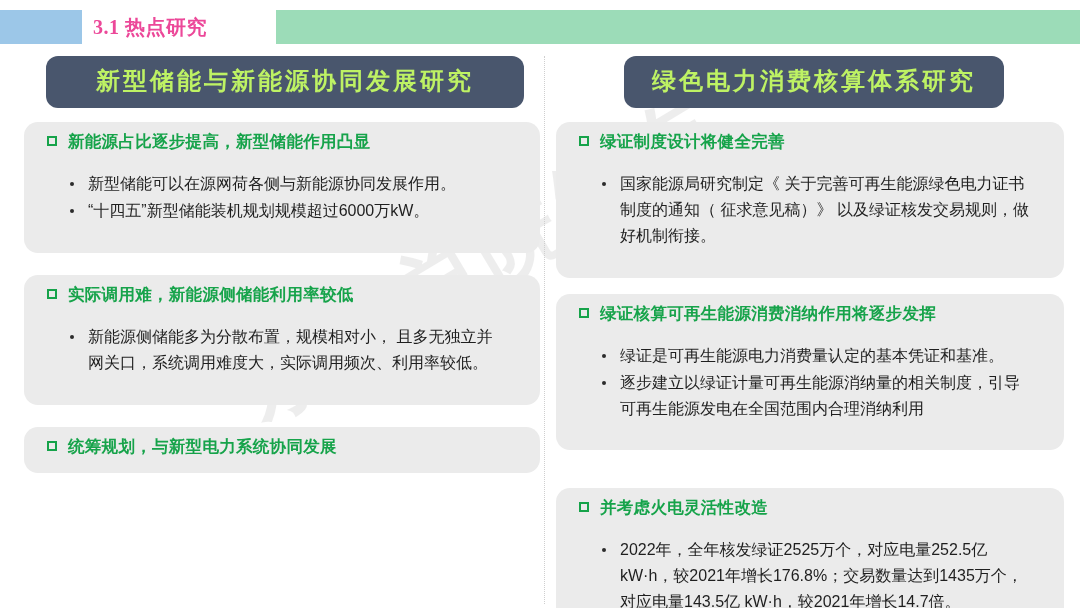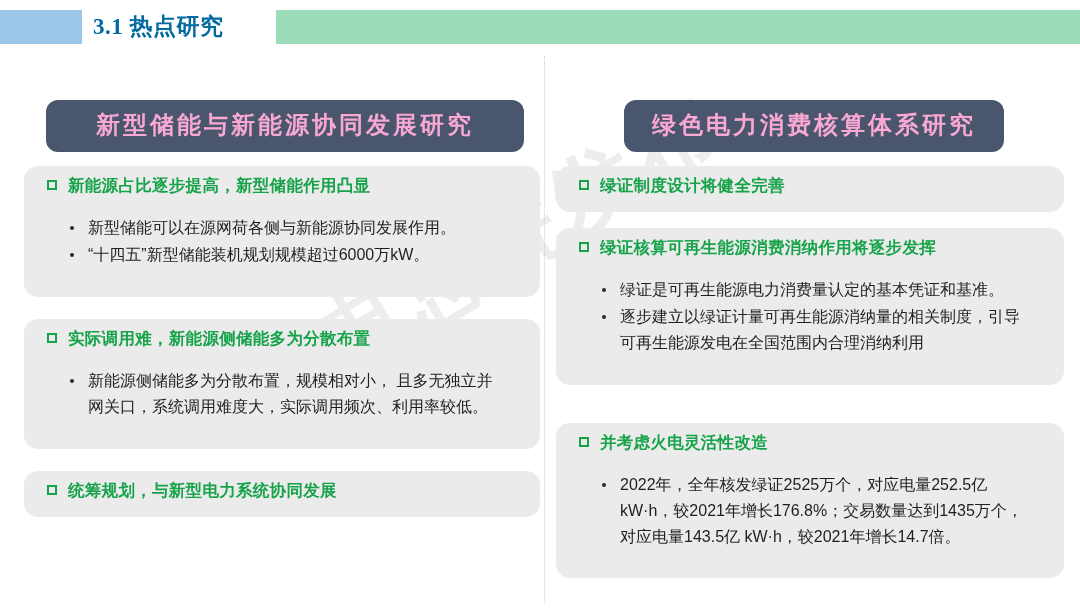--- a/index.html
+++ b/index.html
@@ -35,22 +35,22 @@
     width: 804px; height: 34px;
     background: #9cdcb8;
   }
   .hdr-title {
     position: absolute;
     left: 93px; top: 11px;
     height: 32px;
     line-height: 32px;
     font-family: "Liberation Serif", "DejaVu Serif", serif;
     font-weight: bold;
-    font-size: 23px;
-    color: #0369a1;
+    font-size: 20px;
+    color: #ec4899;
     letter-spacing: 0.5px;
     white-space: nowrap;
     z-index: 3;
   }
 
   
   .watermark {
     position: absolute;
     left: 170px;
     top: 200px;
@@ -85,28 +85,27 @@
     top: 56px;
     z-index: 4;
   }
   .col-left  { left: 24px;  width: 516px; }
   .col-right { left: 556px; width: 508px; }
 
   
   .pill {
     background: #49566d;
     border-radius: 12px;
-    color: #f9a8d4;
+    color: #bef264;
     text-align: center;
     font-size: 24px;
     font-weight: bold;
     letter-spacing: 3px;
     padding: 9px 0 11px 0;
     font-family: "Liberation Serif", "DejaVu Serif", serif;
-    margin-top: 44px;
   }
   .pill-left  { width: 478px; margin-left: 22px; }
   .pill-right { width: 380px; margin-left: 68px; text-align: center; }
 
   
   .card {
     background: #ebebeb;
     border-radius: 14px;
     padding: 9px 14px 11px 14px;
     box-sizing: border-box;
@@ -188,21 +187,21 @@
         <span class="btext">“十四五”新型储能装机规划规模超过6000万kW。</span>
       </li>
     </ul>
   </div>
 
   <div class="gap-22"></div>
 
   <div class="card">
     <div class="card-head">
       <span class="sq-bullet"></span>
-      <span class="card-head-text">实际调用难，新能源侧储能多为分散布置</span>
+      <span class="card-head-text">实际调用难，新能源侧储能利用率较低</span>
     </div>
     <ul class="bullets">
       <li>
         <span class="dot"></span>
         <span class="btext">新能源侧储能多为分散布置，规模相对小， 且多无独立并网关口，系统调用难度大，实际调用频次、利用率较低。</span>
       </li>
     </ul>
   </div>
 
   <div class="gap-22"></div>
@@ -220,20 +219,26 @@
 
   <div class="pill pill-right">绿色电力消费核算体系研究</div>
 
   <div class="gap-14"></div>
 
   <div class="card">
     <div class="card-head">
       <span class="sq-bullet"></span>
       <span class="card-head-text">绿证制度设计将健全完善</span>
     </div>
+    <ul class="bullets">
+      <li>
+        <span class="dot"></span>
+        <span class="btext">国家能源局研究制定《 关于完善可再生能源绿色电力证书制度的通知（ 征求意见稿）》 以及绿证核发交易规则，做好机制衔接。</span>
+      </li>
+    </ul>
   </div>
 
   <div class="gap-16"></div>
 
   <div class="card">
     <div class="card-head">
       <span class="sq-bullet"></span>
       <span class="card-head-text">绿证核算可再生能源消费消纳作用将逐步发挥</span>
     </div>
     <ul class="bullets">

